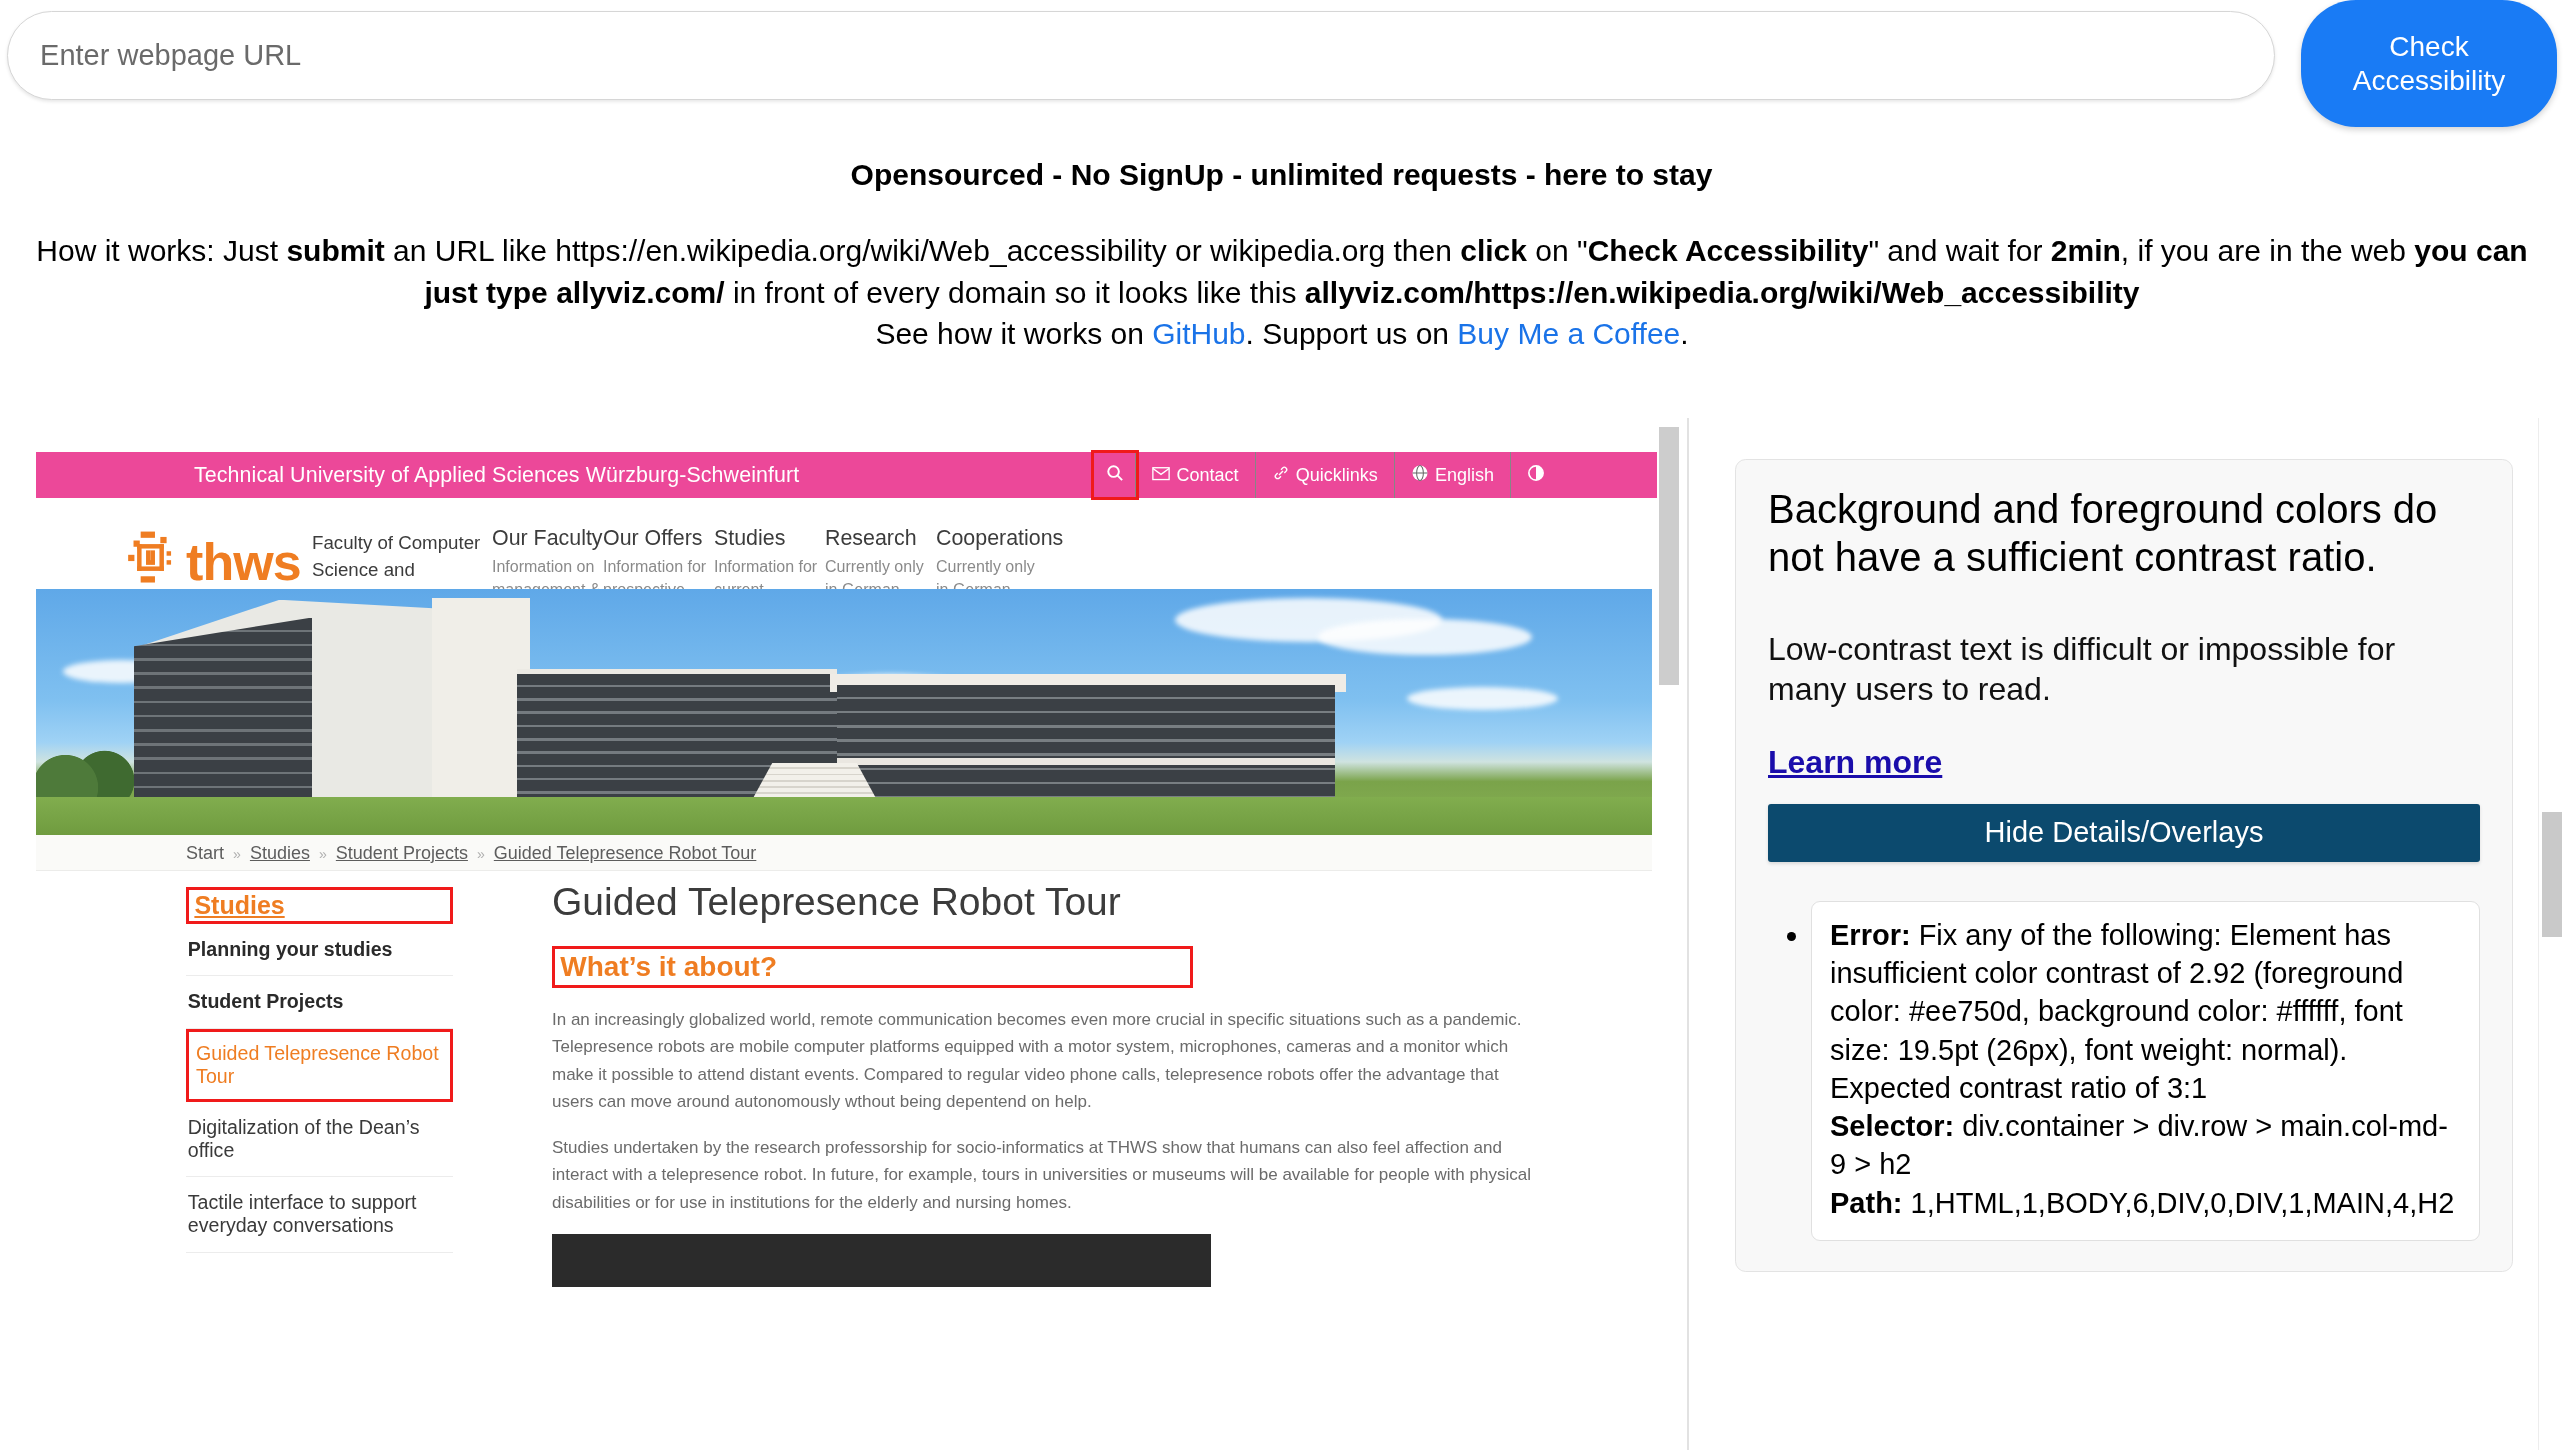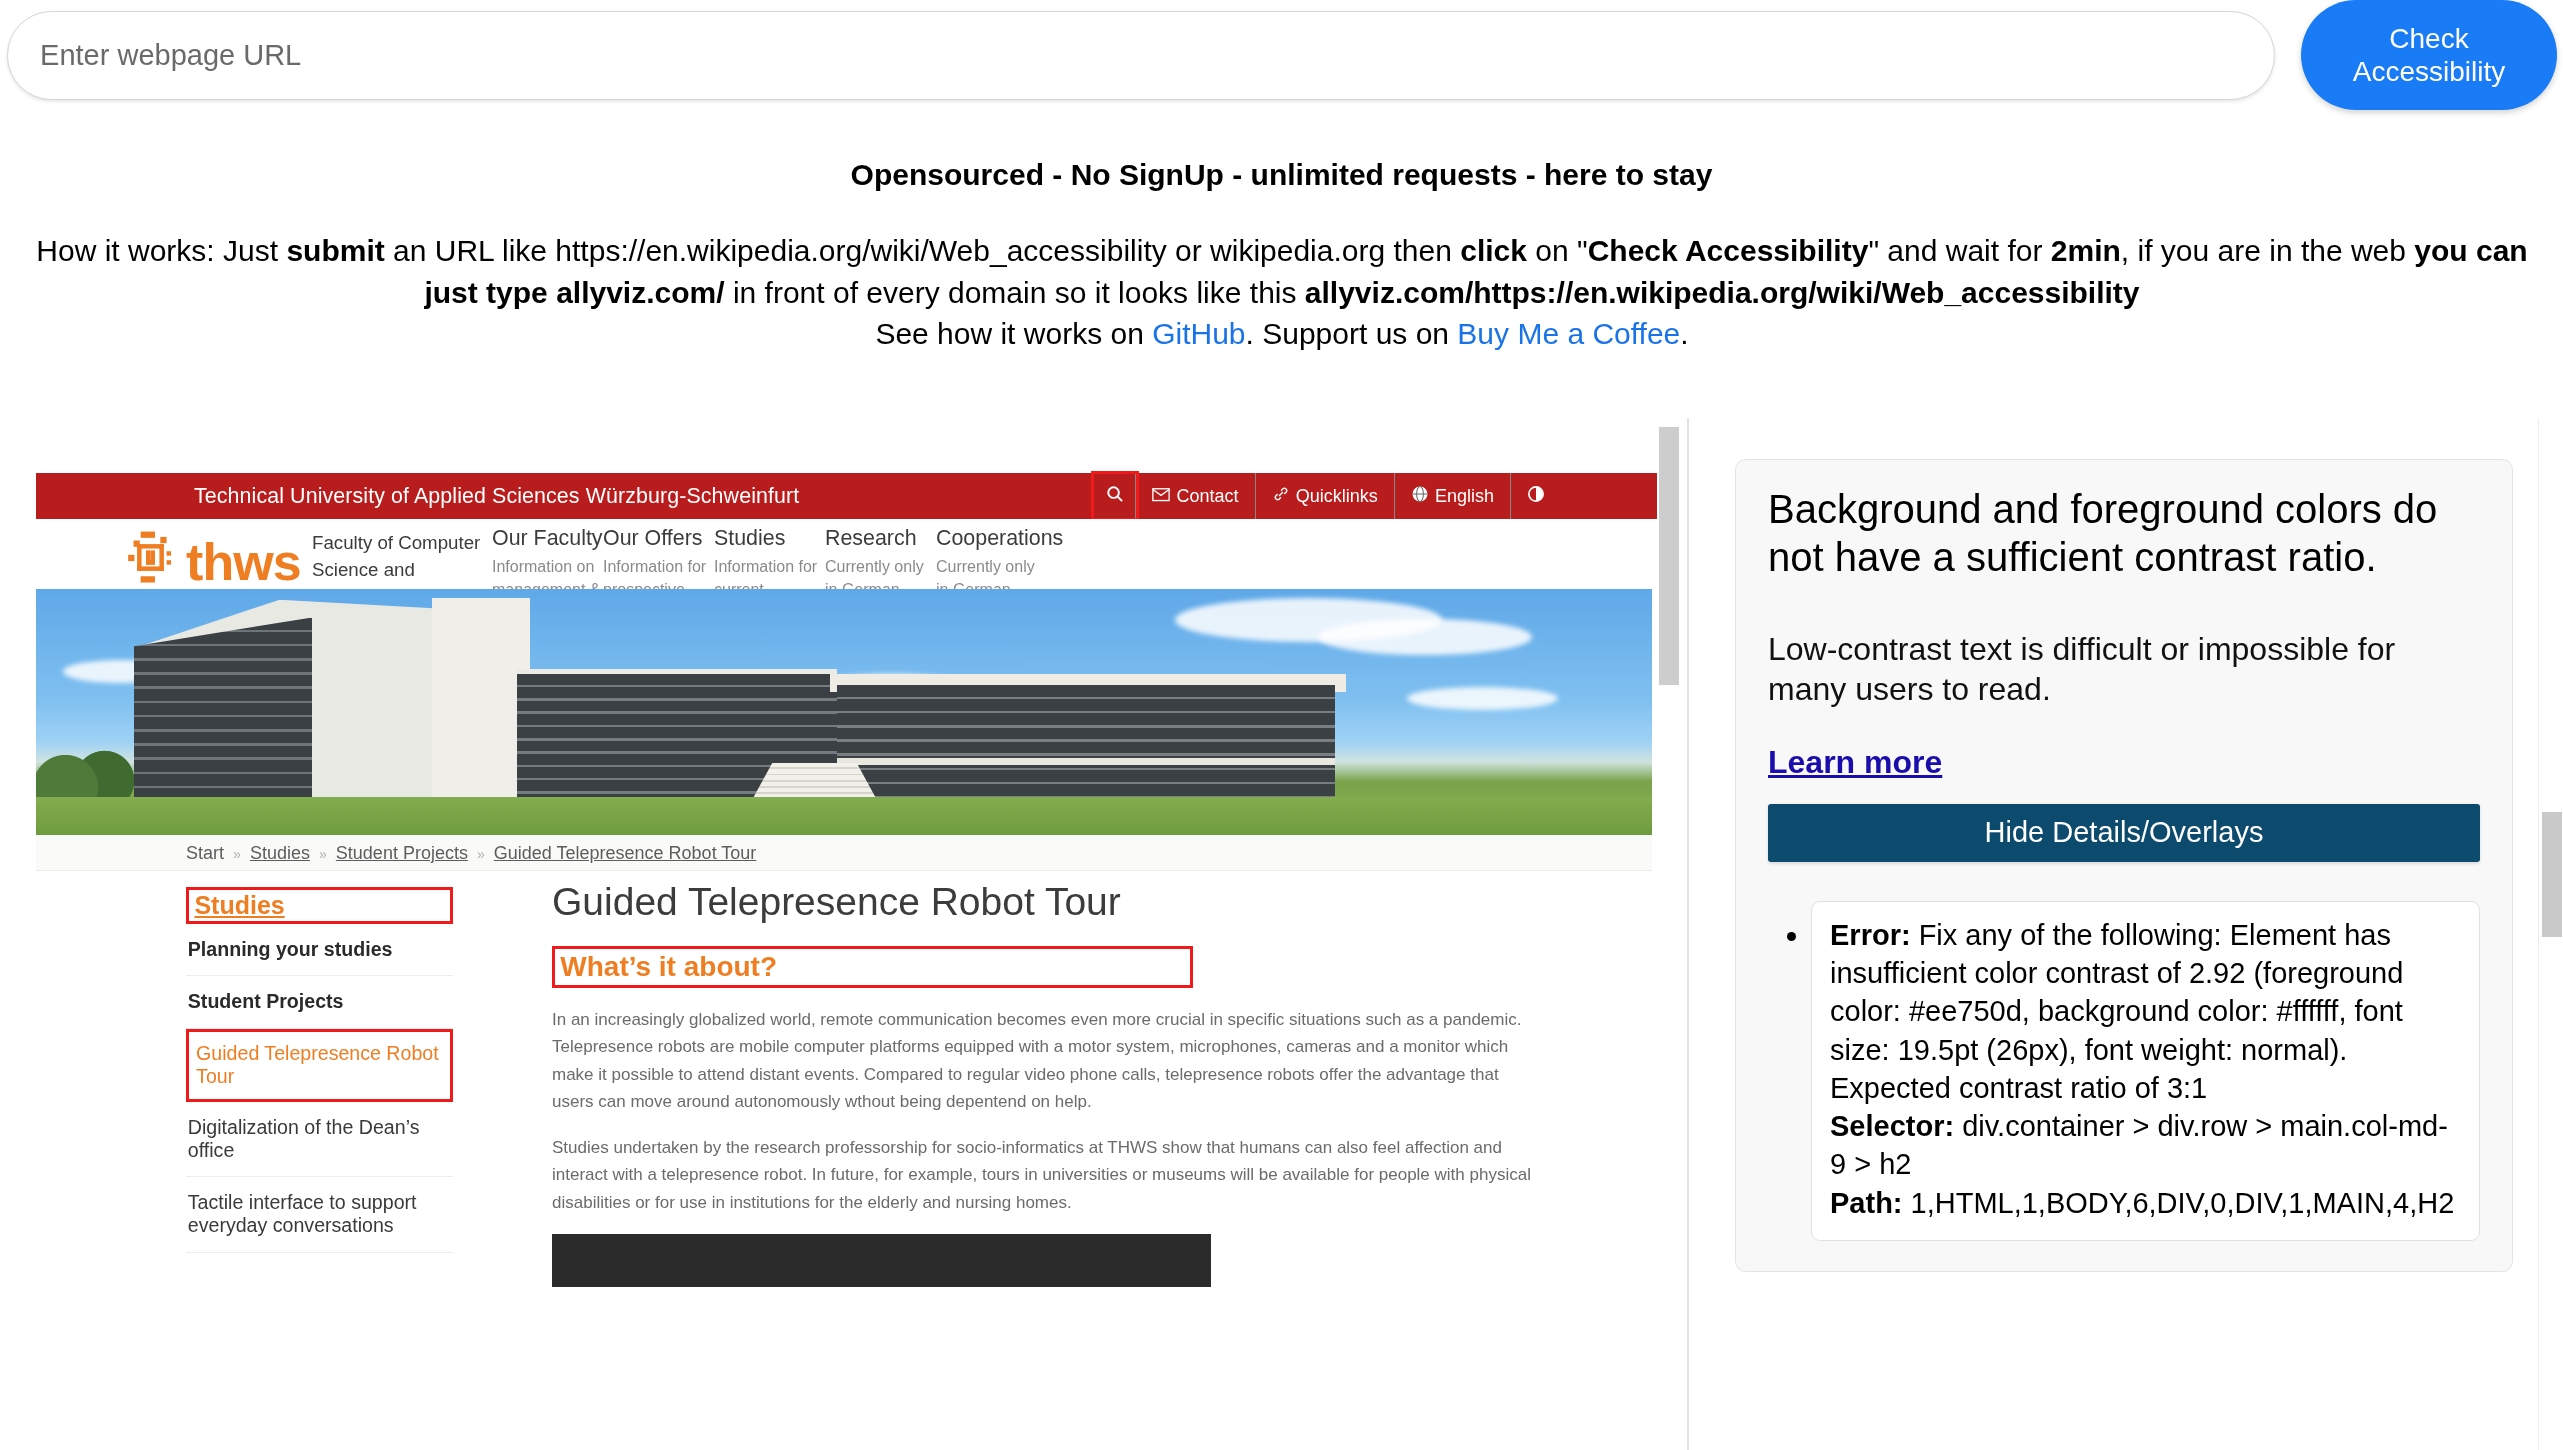--- a/index.html
+++ b/index.html
@@ -19,21 +19,21 @@
   .url-input {
     position:absolute; left:7.1px; top:10.7px; width:2268px; height:89px;
     border:0.9px solid #d6d6d6; border-radius:46px; background:#fff;
     box-shadow: 0 1.8px 3.6px rgba(0,0,0,0.10);
     font-family:"Liberation Sans", sans-serif;
     font-size:29px; color:#111; padding: 0 32px;
     outline:none;
   }
   .url-input::placeholder { color:#6a6a6a; }
   .check-btn {
-    position:absolute; left:2301px; top:0px; width:256px; height:110px;
+    position:absolute; left:2301px; top:0px; width:256px; height:127px;
     background:#197bf5; border:none; border-radius:55px;
     color:#fff; font-size:28px; line-height:1.18;
     font-family:"Liberation Sans", sans-serif;
     box-shadow: 0 2.7px 6.2px rgba(0,0,0,0.18);
     display:flex; flex-direction:column; align-items:center; justify-content:center;
     cursor:pointer; padding:0 9px;
   }
 
   
   .tagline {
@@ -60,22 +60,22 @@
     position:absolute; left:1659px; top:427px; width:19.6px; height:258px;
     background:#cdcdcd; border-radius:0;
   }
   .pv-divider {
     position:absolute; left:1687px; top:418px; width:1.8px; height:1032px;
     background:#e2e2e2;
   }
 
   
   .thws-util {
-    position:absolute; left:0; top:48px; width:1832px; height:46px;
-    background:#b91c1c;
+    position:absolute; left:0; top:27px; width:1832px; height:46px;
+    background:#ec4899;
   }
   .thws-util .uni-name {
     position:absolute; left:158px; top:10.7px;
     color:#ffffff; font-size:21.4px; letter-spacing:0.1px;
   }
   .util-items { position:absolute; right:307px; top:0; height:46px; display:flex; }
   .util-item {
     height:46px; display:flex; align-items:center; gap:6.2px;
     padding:0 16px; color:#ffffff; font-size:18px;
     border-left:0.9px solid #868686; cursor:pointer;

